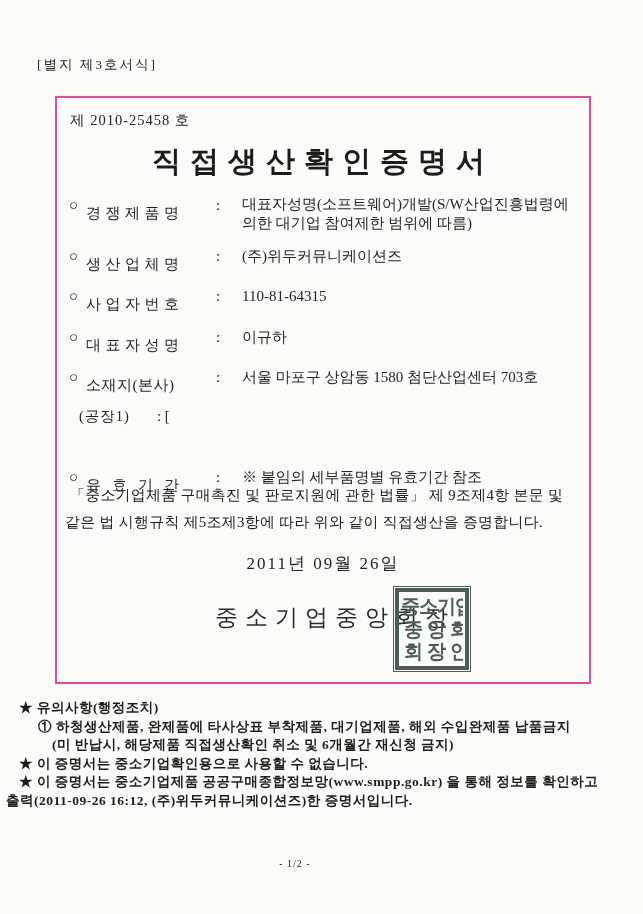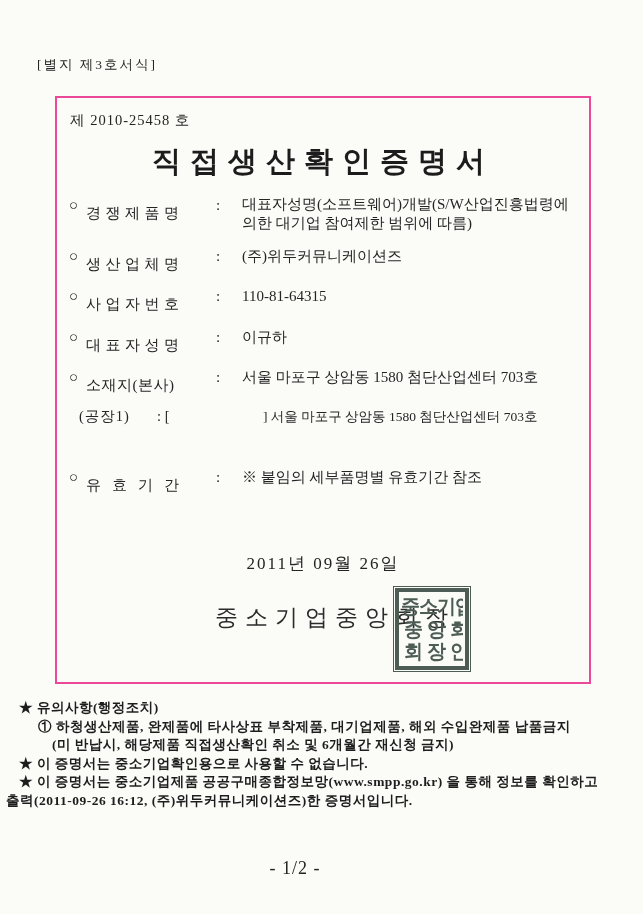--- a/index.html
+++ b/index.html
@@ -95,21 +95,21 @@
     letter-spacing:0.5px;
   }
   .fn{white-space:nowrap;}
   .ind0{margin-left:19px;}
   .ind1{margin-left:38px;}
   .ind2{margin-left:52px;}
   .ind3{margin-left:6px;}
 
   .page-number{
     position:absolute;left:0;top:858px;width:590px;
-    text-align:center;font-size:18px;letter-spacing:1px;color:#242424;
+    text-align:center;font-size:10px;letter-spacing:1px;color:#242424;
   }
 </style>
 </head>
 <body>
 
 <div class="page">
 
   <div class="form-label">[별지 제3호서식]</div>
 
   <div class="cert-box">
@@ -152,32 +152,35 @@
         <span class="marker">○</span>
         <span class="flabel tight">소재지(본사)</span>
         <span class="fcolon">:</span>
         <span class="fvalue">서울 마포구 상암동 1580 첨단산업센터 703호</span>
       </div>
 
       <div class="factory-row">
         <span class="factory-label">(공장1)</span>
         <span class="factory-open">: [</span>
         <span class="factory-gap"></span>
-        <span class="factory-value">] 서울 마포구 상암동 1580 첨단산업센터 703호</span>
       </div>
 
       <div class="field-row validity">
         <span class="marker">○</span>
         <span class="flabel wide">유효기간</span>
         <span class="fcolon">:</span>
         <span class="fvalue">※ 붙임의 세부품명별 유효기간 참조</span>
       </div>
 
     </div>
 
+    <div class="statement">
+      <div class="l1">「중소기업제품 구매촉진 및 판로지원에 관한 법률」 제 9조제4항 본문 및</div>
+      <div class="l2">같은 법 시행규칙 제5조제3항에 따라 위와 같이 직접생산을  증명합니다.</div>
+    </div>
 
     <div class="cert-date">2011년 09월 26일</div>
 
     <div class="issuer">중소기업중앙회장</div>
 
     <div class="seal">
       <div class="seal-row r1">중소기업</div>
       <div class="seal-row r2">중앙회</div>
       <div class="seal-row r3">회장인</div>
     </div>

